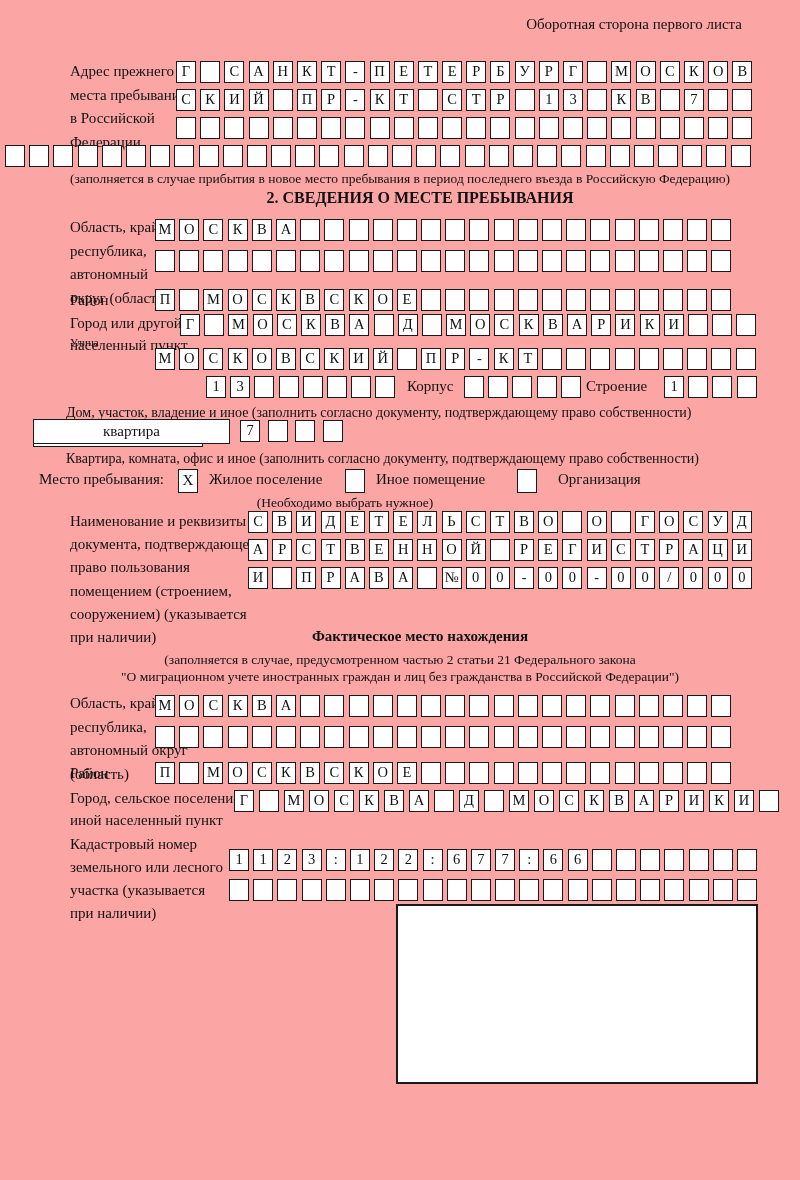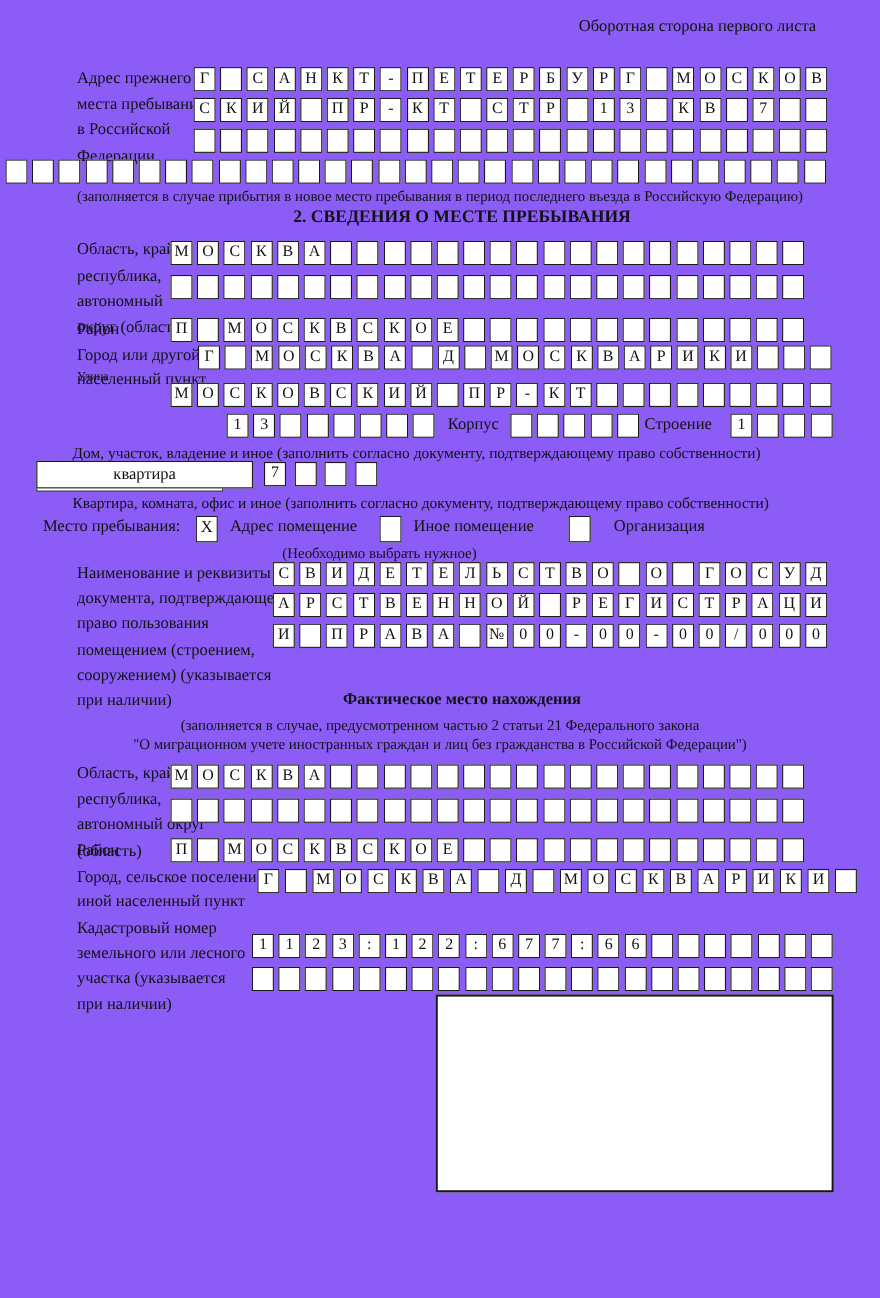--- a/index.html
+++ b/index.html
@@ -1,18 +1,18 @@
 <!DOCTYPE html>
 <html><head>
 <meta charset="utf-8">
 <style>
   * { box-sizing: border-box; margin: 0; padding: 0; }
   html,body { background:#fff; }
   body { font-family: "Liberation Serif", "DejaVu Serif", serif; color:#111; }
-  .page { position:relative; width:800px; height:1180px; background:#8b5cf6; overflow:hidden; }
+  .page { position:relative; width:800px; height:1180px; background:#fca5a5; overflow:hidden; }
   .abs { position:absolute; }
   .lbl { font-size:15px; line-height:23.5px; white-space:pre-line; }
   .cellrow { position:absolute; display:flex; gap:4.2px; }
   .cell { flex:0 0 auto; width:20px; height:22px; border:1.6px solid #1a1a1a; font-size:14.5px; line-height:19px; text-align:center; background:#fff; }
   .widebox { position:absolute; border:1.9px solid #1a1a1a; text-align:center; font-size:15px; background:#fff; }
   .chk { position:absolute; width:20px; height:24px; border:1.6px solid #1a1a1a; text-align:center; font-size:15px; line-height:21px; background:#fff; }
   .cap { position:absolute; font-size:14px;margin-left:27px; }
   .capc { position:absolute; left:0; width:100%; text-align:center; font-size:13.5px; }
   .bold { font-weight:bold;padding-left:40px; }
   .stampbox { position:absolute; border:2px solid #1a1a1a; background:#fff; }
@@ -318,21 +318,21 @@
   <div class="cellrow" style="left:240px; top:420px; gap:7.5px;">
       <span class="cell">7</span>
       <span class="cell"></span>
       <span class="cell"></span>
       <span class="cell"></span>
     </div>
   <div class="cap" style="left:39px; top:451px;">Квартира, комната, офис и иное (заполнить согласно документу, подтверждающему право собственности)</div>
 
   <div class="abs" style="left:39px; top:471px; font-size:15px;">Место пребывания:</div>
   <span class="chk" style="left:178px; top:469px;">X</span>
-  <div class="abs" style="left:209px; top:471px; font-size:15px;">Адрес помещение</div>
+  <div class="abs" style="left:209px; top:471px; font-size:15px;">Жилое поселение</div>
   <span class="chk" style="left:345px; top:469px;"></span>
   <div class="abs" style="left:376px; top:471px; font-size:15px;">Иное помещение</div>
   <span class="chk" style="left:517px; top:469px;"></span>
   <div class="abs" style="left:558px; top:471px; font-size:15px;">Организация</div>
   <div class="abs" style="left:110px; top:495px; width:470px; text-align:center; font-size:13.5px;">(Необходимо выбрать нужное)</div>
 
   <div class="abs lbl" style="left:70px; top:510px; line-height:23.2px;">Наименование и реквизиты
 документа, подтверждающего
 право пользования
 помещением (строением,

